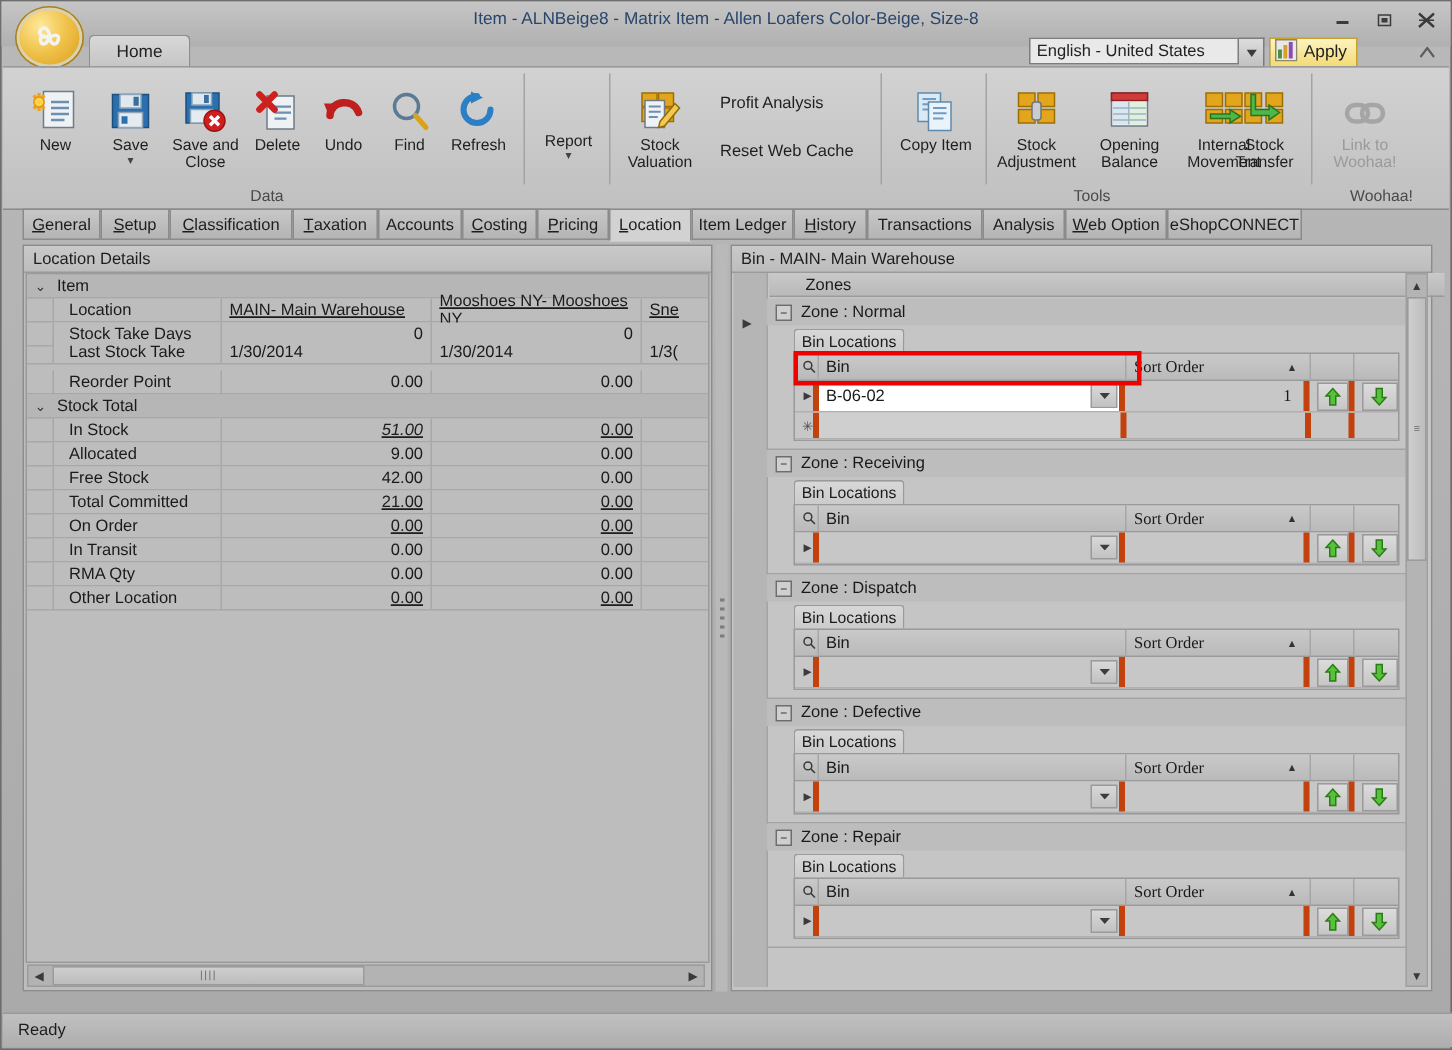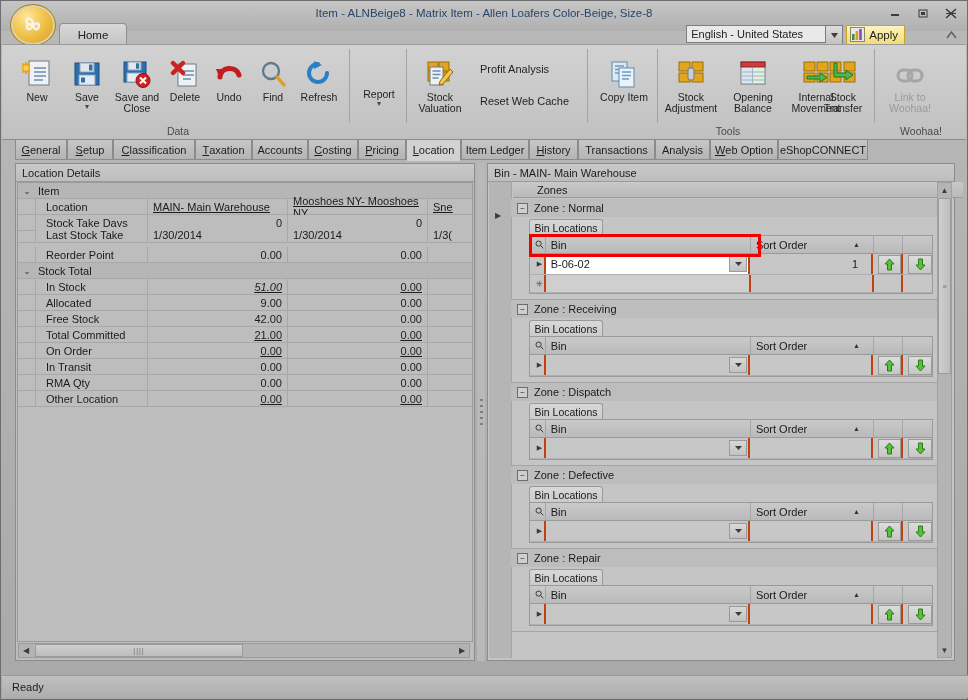--- a/index.html
+++ b/index.html
@@ -134,24 +134,24 @@
     border:1px solid #9a9a9a;border-bottom:none;border-radius:3px 3px 0 0;
     display:flex;align-items:center;justify-content:center;font-size:10.5px;}
   .binbody{border:1px solid #9a9a9a;background:#c2c2c2;}
   .binhdr{display:flex;height:17px;background:linear-gradient(#c9c9c9,#bababa);
     border-bottom:1px solid #9a9a9a;}
   .binhdr .cell{display:flex;align-items:center;font-size:11px;box-sizing:border-box;
     border-right:1px solid #a6a6a6;padding-left:5px;}
   .binrow{display:flex;height:21px;background:#c7c7c7;border-bottom:1px solid #b0b0b0;
     box-sizing:border-box;}
   .binrow .cell{display:flex;align-items:center;font-size:11px;box-sizing:border-box;
-    border-right:2px solid #c2410c;padding-left:5px;}
+    border-right:4px solid #c2410c;padding-left:5px;}
   .c-ind{width:16px;justify-content:center;padding-left:0;}
   .c-bin{width:213px;position:relative;}
-  .c-sort{width:127px;justify-content:flex-end;padding-right:13px;}
+  .c-sort{width:127px;justify-content:flex-end;padding-right:8px;font-family:Liberation Serif, serif;}
   .c-up,.c-dn{width:30px;justify-content:center;padding-left:0;}
   .editfield{position:absolute;left:0;top:0;right:0;bottom:0;background:#ffffff;
     display:flex;align-items:center;padding-left:5px;box-sizing:border-box;}
   .editfield.empty{background:#c7c7c7;}
   .ddbtn{position:absolute;right:1px;top:2px;width:16px;bottom:2px;
     background:linear-gradient(#d8d8d8,#c2c2c2);border:1px solid #9a9a9a;
     display:flex;align-items:center;justify-content:center;font-size:7px;color:#3c3c3c;}
   .arrowbtn{width:22px;height:17px;background:linear-gradient(#dcdcdc,#c6c6c6);
     border:1px solid #9a9a9a;display:flex;align-items:center;justify-content:center;}
   .redbox{position:absolute;border:3px solid #f10000;pointer-events:none;box-sizing:border-box;}

